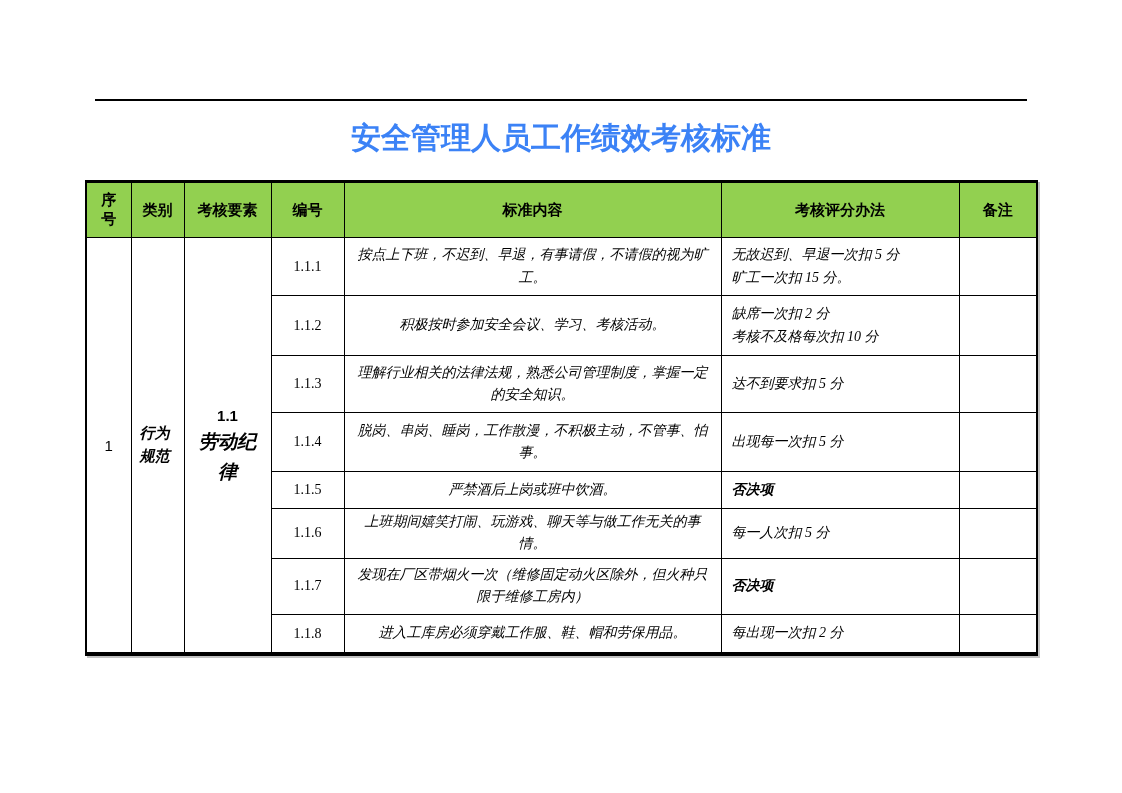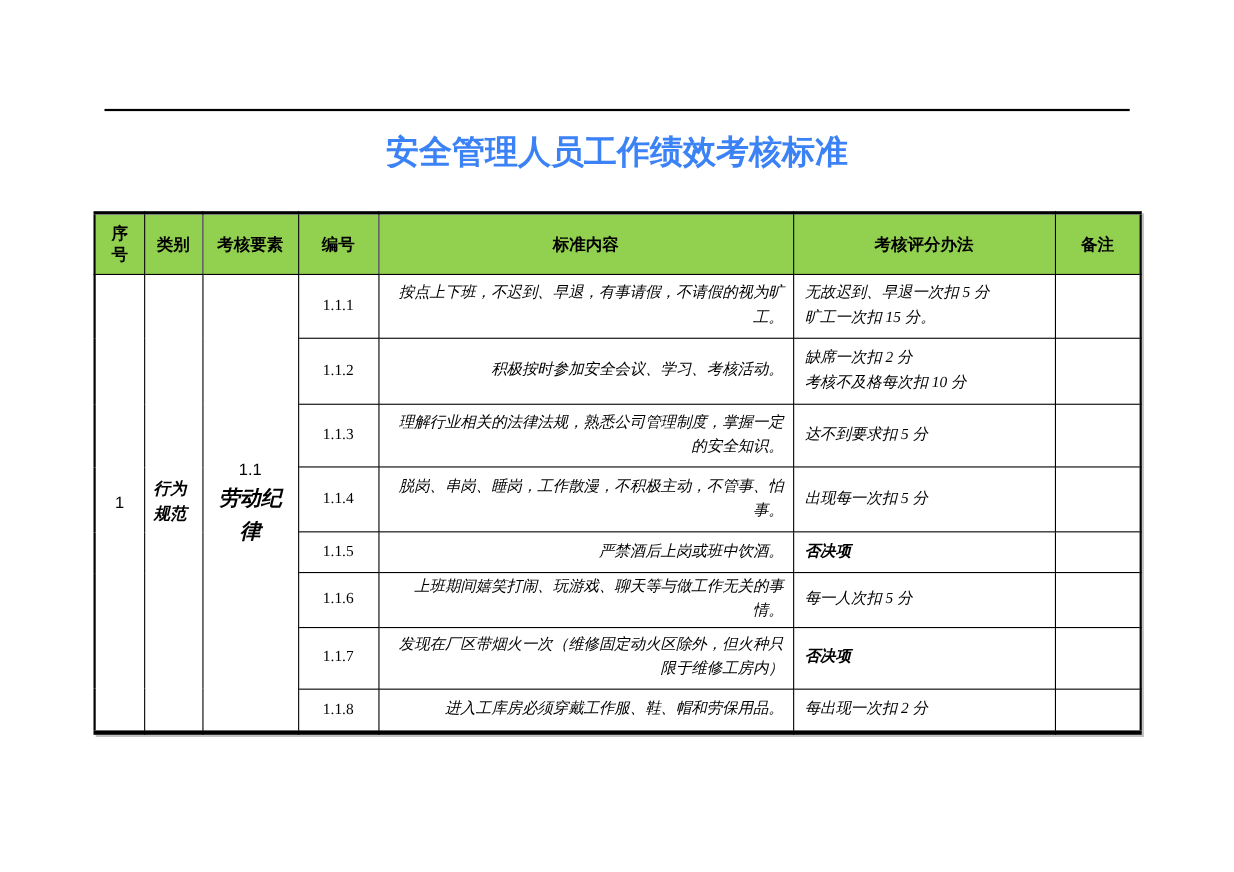--- a/index.html
+++ b/index.html
@@ -36,21 +36,21 @@
     margin: 0;
     text-align: center;
     font-family: "Liberation Sans", sans-serif;
     font-size: 30px;
     font-weight: bold;
     color: #3b82f6;
   }
   table.assessment-table {
     position: absolute;
     left: 85px;
-    top: 192px;
+    top: 180px;
     width: 951px;
     border-collapse: collapse;
     table-layout: fixed;
     border: 2px solid var(--border-color);
     border-top-width: 3px;
     border-bottom-width: 4px;
     box-shadow: 2px 2px 0 rgba(120,120,120,0.45);
   }
   .assessment-table th,
   .assessment-table td {
@@ -92,36 +92,36 @@
     white-space: pre-line;
     line-height: 1.55;
   }
   td.element-cell {
     text-align: center;
     line-height: 1.55;
   }
   td.element-cell .element-code {
     font-family: "Liberation Sans", sans-serif;
     font-size: 15px;
-    font-weight: normal;
+    font-weight: bold;
     font-style: normal;
   }
   td.element-cell .element-name {
     font-size: 19px;
     font-weight: bold;
   }
   td.code-cell {
     text-align: center;
     font-family: Liberation Serif, serif;
     font-size: 14px;
   }
   td.content-cell {
     font-size: 14px;
     line-height: 1.6;
-    text-align: right;
+    text-align: center;
   }
   td.scoring-cell {
     font-size: 14px;
     line-height: 1.6;
     text-align: left;
     white-space: pre-line;
     padding-left: 10px;
   }
   td.scoring-cell.bold {
     font-weight: bold;

